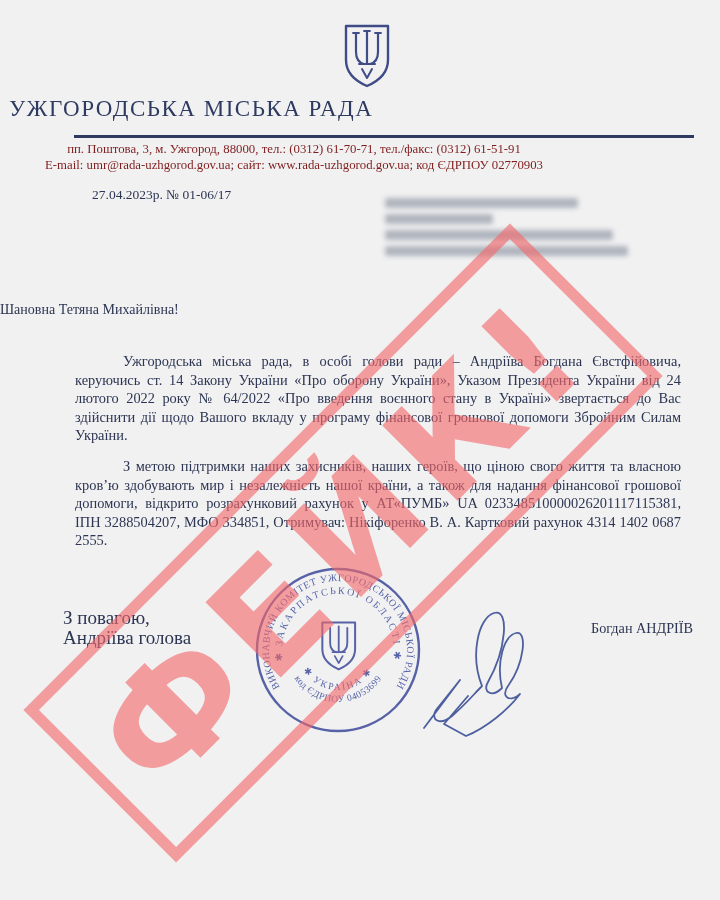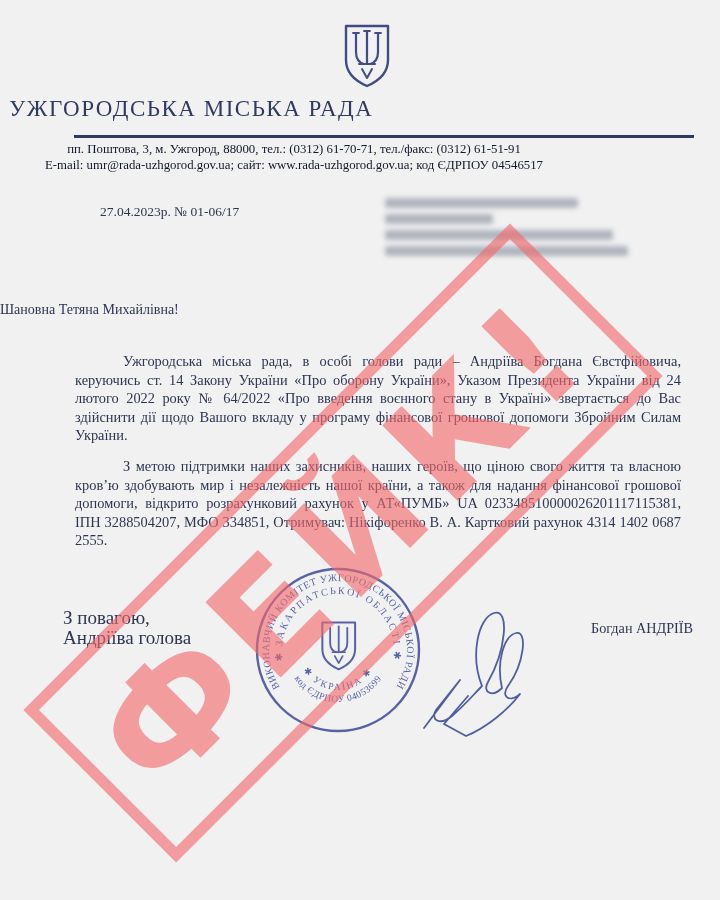--- a/index.html
+++ b/index.html
@@ -14,26 +14,26 @@
 
   
   .emblem{position:absolute;left:343px;top:24px;width:48px;height:64px;}
   .org-title{
     position:absolute;top:96px;left:2px;width:720px;
     text-align:left;font-size:23px;letter-spacing:1.5px;
     color:#2e3a60;
     padding-left:7px;
   }
   .rule{position:absolute;top:135px;left:74px;width:620px;height:3px;background:#2e3a60;}
-  .addr{position:absolute;left:0;width:588px;text-align:center;font-size:12.8px;color:#0f172a;}
+  .addr{position:absolute;left:0;width:588px;text-align:center;font-size:12.8px;color:#7f1d1d;}
   .addr1{top:142px;}
   .addr2{top:158px;}
 
   
-  .ref{position:absolute;left:100px;top:187px;font-size:13.5px;margin-top:17px;}
+  .ref{position:absolute;left:92px;top:187px;font-size:13.5px;}
 
   
   .recipient{position:absolute;left:385px;top:198px;filter:blur(2.5px);}
   .redacted-line{height:10px;border-radius:2px;background:#9aa0ab;margin-bottom:6px;opacity:.75;}
   .rl1{width:193px;}.rl2{width:108px;}.rl3{width:228px;}.rl4{width:243px;}
 
   
   .salutation{position:absolute;top:302px;left:0;width:720px;text-align:left;font-size:14px;}
   .body-text{position:absolute;left:63px;top:340px;width:630px;font-size:14.4px;line-height:18.6px;text-align:justify;}
   .body-text p{margin:12px;text-indent:48px;}
@@ -74,21 +74,21 @@
       <path d="M24,7 V40" stroke-width="2.2"></path>
       <path d="M10,9 h6 M32,9 h6 M21,7 h6" stroke-width="1.8"></path>
       <path d="M16,40 H32" stroke-width="2"></path>
       <path d="M19,45 L24,54 L29,45" stroke-width="2"></path>
     </g>
   </svg>
 
   <div class="org-title">УЖГОРОДСЬКА МІСЬКА РАДА</div>
   <div class="rule"></div>
   <div class="addr addr1">пп. Поштова, 3, м. Ужгород, 88000, тел.: (0312) 61-70-71, тел./факс: (0312) 61-51-91</div>
-  <div class="addr addr2">E-mail: umr@rada-uzhgorod.gov.ua; сайт: www.rada-uzhgorod.gov.ua; код ЄДРПОУ 04546517</div>
+  <div class="addr addr2">E-mail: umr@rada-uzhgorod.gov.ua; сайт: www.rada-uzhgorod.gov.ua; код ЄДРПОУ 02770903</div>
 
   <div class="ref">27.04.2023р. № 01-06/17</div>
 
   <div class="recipient">
     <div class="redacted-line rl1"></div>
     <div class="redacted-line rl2"></div>
     <div class="redacted-line rl3"></div>
     <div class="redacted-line rl4"></div>
   </div>
 

